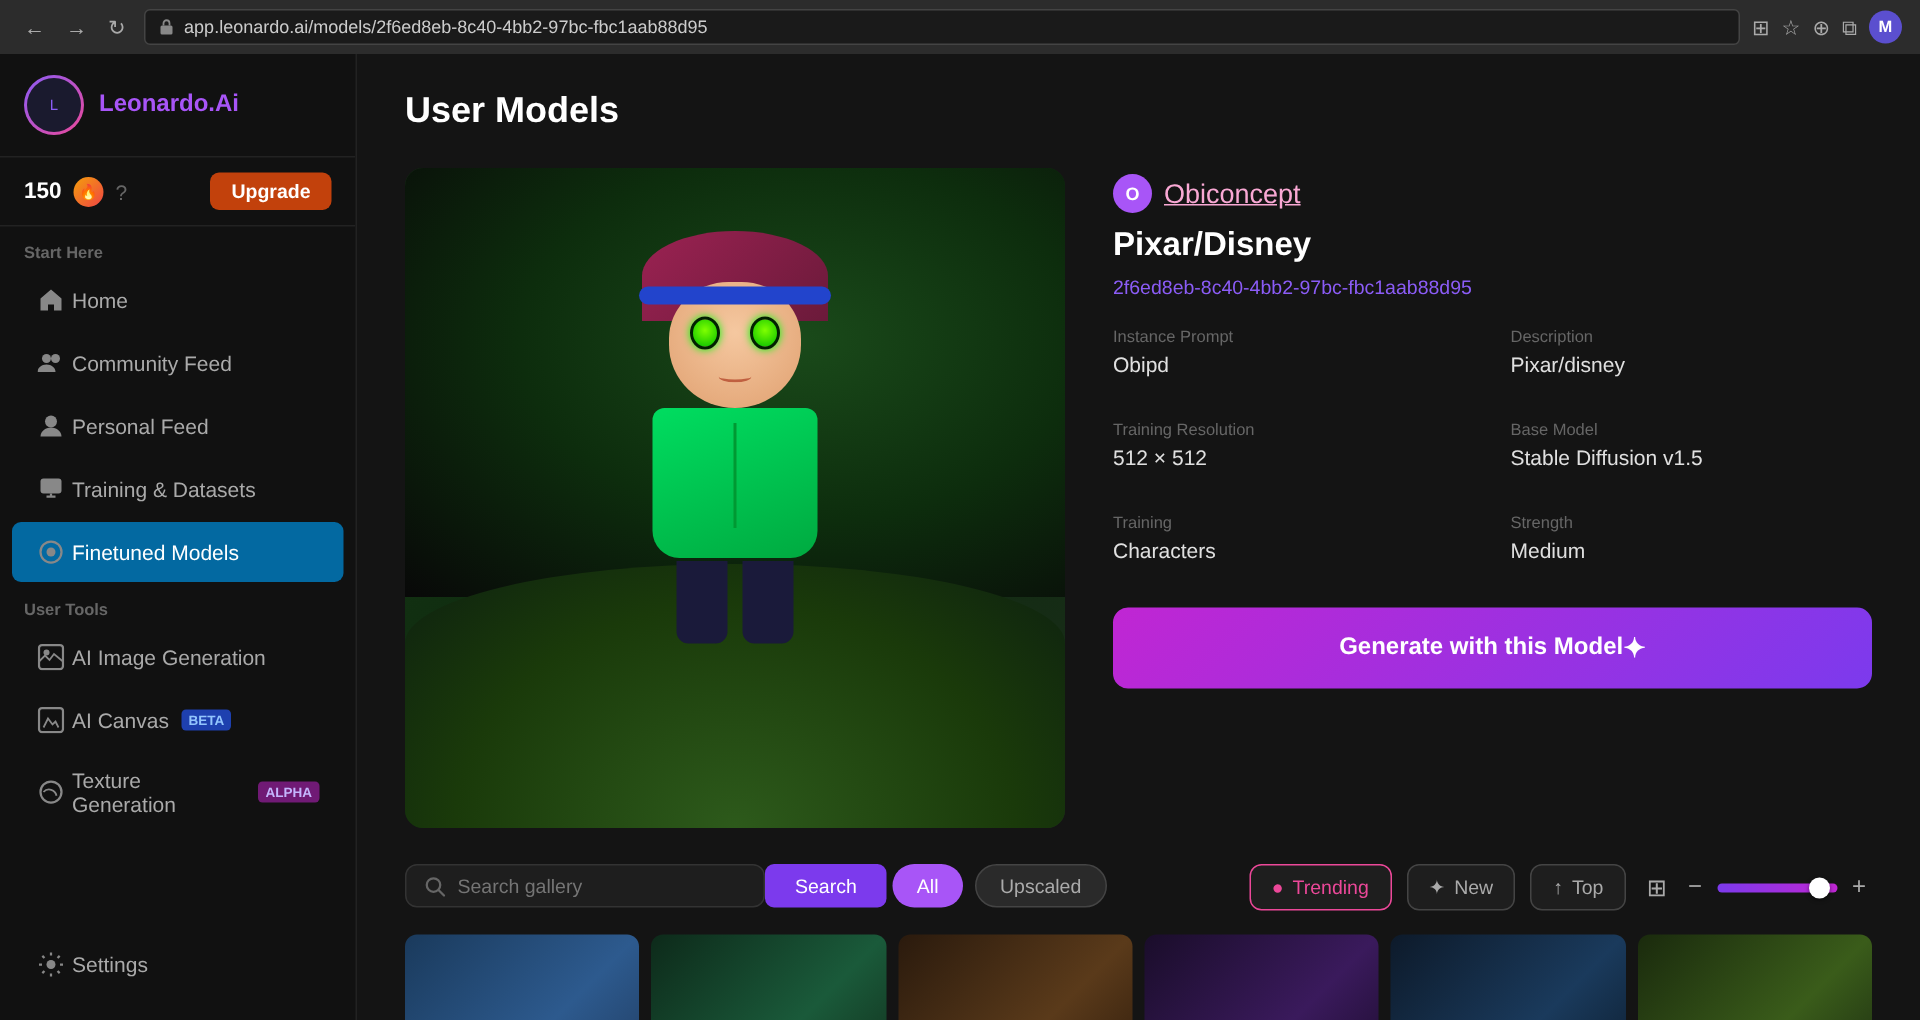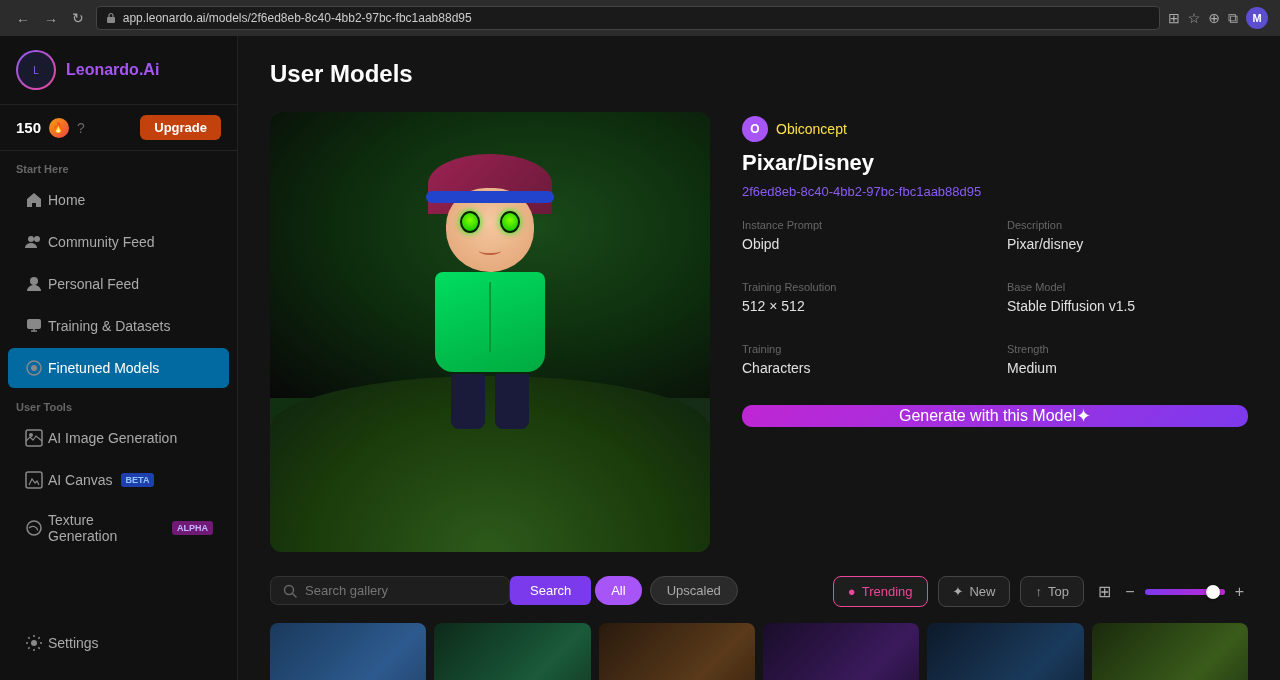--- a/index.html
+++ b/index.html
@@ -284,22 +284,23 @@
       border-radius: 50%;
       background: #a855f7;
       display: flex;
       align-items: center;
       justify-content: center;
       font-size: 12px;
       font-weight: bold;
       color: white;
     }
     .creator-name {
-      font-size: 14px;
-      color: #fde047;
+      font-size: 18px;
+      color: #f9a8d4;
+      text-decoration: underline;
     }
 
     .model-title {
       font-size: 22px;
       font-weight: 700;
       color: #fff;
       margin-bottom: 8px;
     }
 
     .model-id {
@@ -323,26 +324,27 @@
       margin-bottom: 4px;
     }
     .meta-item .meta-value {
       font-size: 14px;
       color: #e0e0e0;
       font-weight: 500;
     }
 
     .generate-btn {
       width: 100%;
+      padding: 16px;
       background: linear-gradient(135deg, #c026d3, #7c3aed);
       border: none;
       border-radius: 10px;
       color: white;
       font-size: 16px;
-      font-weight: 400;
+      font-weight: 700;
       cursor: pointer;
       display: flex;
       align-items: center;
       justify-content: center;
       gap: 0;
     }
 
     
     .gallery-controls {
       display: flex;

